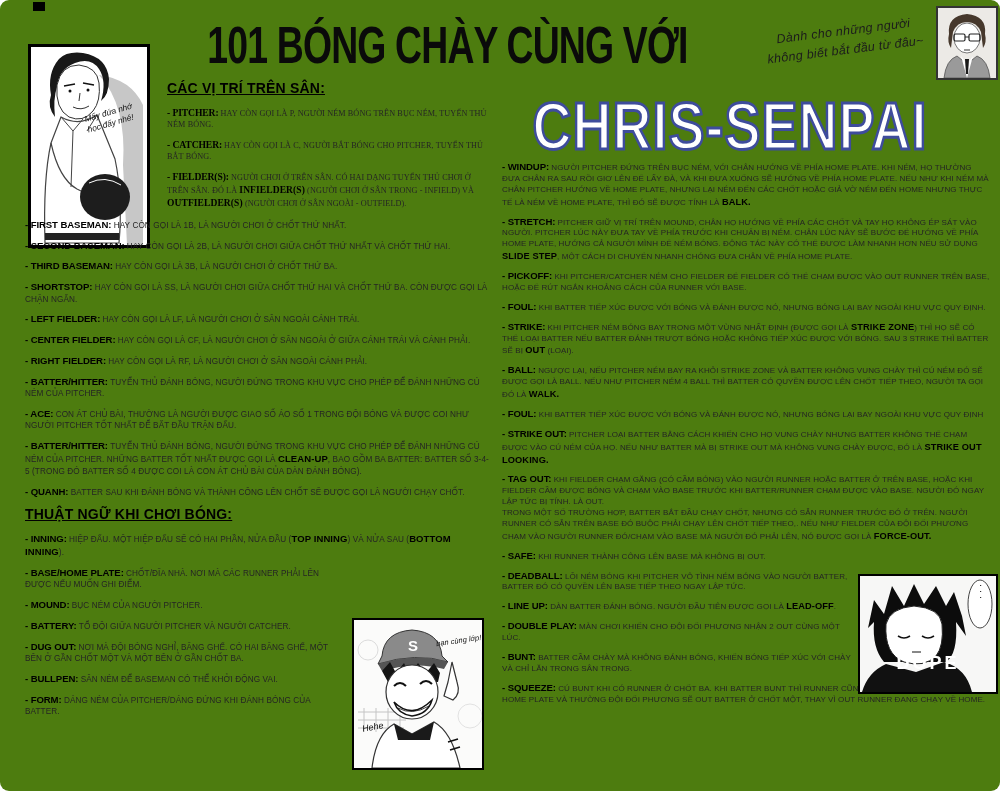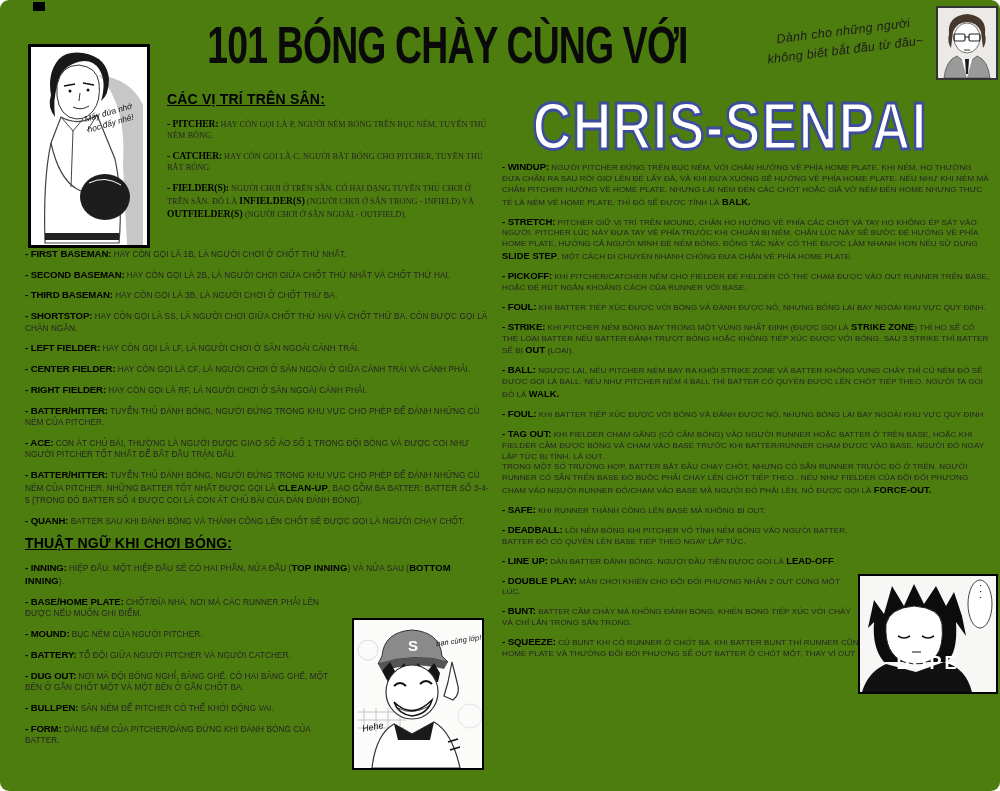--- a/index.html
+++ b/index.html
@@ -14,33 +14,33 @@
   .senpai{position:absolute;left:492px;top:88px;width:476px;text-align:center;}
   .senpai span{display:inline-block;font-size:54px;font-weight:bold;white-space:nowrap;
                color:#fff;-webkit-text-stroke:2.4px #3e4c9c;letter-spacing:1px;
                transform:scale(1,1.22);transform-origin:center top;}
   .tagline{position:absolute;left:722px;top:22px;width:245px;text-align:center;
            font-size:12.5px;font-style:italic;color:#1c1c1c;line-height:1.5;
            transform:rotate(-7deg);letter-spacing:.3px;}
 
   
   .col{position:absolute;}
-  .col-left{left:25px;top:91px;width:466px;}
+  .col-left{left:25px;top:80px;width:466px;}
   .col-right{left:502px;top:160px;width:488px;}
   h2.sec{margin:0 0 10px 0;font-size:14px;font-weight:bold;color:#000;
          text-decoration:underline;letter-spacing:.2px;}
   h2.indent{margin-left:142px;}
   h2.sec2{margin-top:8px;}
   .entry{margin:0 0 7.5px 0;font-size:8.2px;line-height:1.38;white-space:pre-line;}
   .col-right .entry{font-size:8px;line-height:1.36;margin-bottom:6px;}
   .entry .term{font-weight:bold;font-size:9.6px;color:#000;letter-spacing:-.1px;}
   .entry .desc{color:#242424;letter-spacing:.1px;}
   .entry .desc b{color:#000;font-size:1.16em;text-align:center;}
   .entry.indent{margin-left:142px;font-family:Liberation Serif, serif;}
-  .entry.clear{margin-top:26px;}
+  .entry.clear{margin-top:8px;}
   .col-left .entry.narrow{width:320px;}
   .col-right .entry.narrow{width:350px;}
 
   
   .panel{position:absolute;background:#fff;box-sizing:border-box;}
   .panel svg{display:block;width:100%;height:100%;}
   .panel-chris{left:28px;top:44px;width:122px;height:204px;border:3px solid #000;}
   .panel-mini{left:936px;top:6px;width:62px;height:74px;border:2px solid #333;}
   .panel-sawamura{left:352px;top:618px;width:132px;height:152px;border:2px solid #000;}
   .panel-furuya{left:858px;top:574px;width:140px;height:120px;border:2px solid #000;}
@@ -125,35 +125,36 @@
         <p class="entry"><b class="term">- QUANH:</b> <span class="desc">BATTER SAU KHI ĐÁNH BÓNG VÀ THÀNH CÔNG LÊN CHỐT SẼ ĐƯỢC GỌI LÀ NGƯỜI CHẠY CHỐT.</span></p>
       </div>
     <h2 class="sec sec2">THUẬT NGỮ KHI CHƠI BÓNG:</h2>
     <div>
 
     <p class="entry"><b class="term">- INNING:</b> <span class="desc">HIỆP ĐẤU. MỘT HIỆP ĐẤU SẼ CÓ HAI PHẦN, NỬA ĐẦU (<b>TOP INNING</b>) VÀ NỬA SAU (<b>BOTTOM INNING</b>).</span></p>
         <p class="entry narrow"><b class="term">- BASE/HOME PLATE:</b> <span class="desc">CHỐT/ĐĨA NHÀ. NƠI MÀ CÁC RUNNER PHẢI LÊN ĐƯỢC NẾU MUỐN GHI ĐIỂM.</span></p>
         <p class="entry narrow"><b class="term">- MOUND:</b> <span class="desc">BỤC NÉM CỦA NGƯỜI PITCHER.</span></p>
         <p class="entry narrow"><b class="term">- BATTERY:</b> <span class="desc">TỔ ĐỘI GIỮA NGƯỜI PITCHER VÀ NGƯỜI CATCHER.</span></p>
         <p class="entry narrow"><b class="term">- DUG OUT:</b> <span class="desc">NƠI MÀ ĐỘI BÓNG NGHỈ, BĂNG GHẾ. CÓ HAI BĂNG GHẾ, MỘT BÊN Ở GẦN CHỐT MỘT VÀ MỘT BÊN Ở GẦN CHỐT BA.</span></p>
-        <p class="entry narrow"><b class="term">- BULLPEN:</b> <span class="desc">SÂN NÉM ĐỂ PITCHER CÓ THỂ KHỞI ĐỘNG VAI.</span></p>
+        <p class="entry narrow"><b class="term">- BULLPEN:</b> <span class="desc">SÂN NÉM ĐỂ BASEMAN CÓ THỂ KHỞI ĐỘNG VAI.</span></p>
         <p class="entry narrow"><b class="term">- FORM:</b> <span class="desc">DÁNG NÉM CỦA PITCHER/DÁNG ĐỨNG KHI ĐÁNH BÓNG CỦA BATTER.</span></p>
       </div>
   </div>
 
   <div class="col col-right">
     <div>
 
     <p class="entry"><b class="term">- WINDUP:</b> <span class="desc">NGƯỜI PITCHER ĐỨNG TRÊN BỤC NÉM, VỚI CHÂN HƯỚNG VỀ PHÍA HOME PLATE. KHI NÉM, HỌ THƯỜNG ĐƯA CHÂN RA SAU RỒI GIƠ LÊN ĐỂ LẤY ĐÀ, VÀ KHI ĐƯA XUỐNG SẼ HƯỚNG VỀ PHÍA HOME PLATE. NẾU NHƯ KHI NÉM MÀ CHÂN PITCHER HƯỚNG VỀ HOME PLATE, NHƯNG LẠI NÉM ĐẾN CÁC CHỐT HOẶC GIẢ VỜ NÉM ĐẾN HOME NHƯNG THỰC TẾ LÀ NÉM VỀ HOME PLATE, THÌ ĐÓ SẼ ĐƯỢC TÍNH LÀ <b>BALK.</b></span></p>
         <p class="entry"><b class="term">- STRETCH:</b> <span class="desc">PITCHER GIỮ VỊ TRÍ TRÊN MOUND, CHÂN HỌ HƯỚNG VỀ PHÍA CÁC CHỐT VÀ TAY HỌ KHÔNG ÉP SÁT VÀO NGƯỜI. PITCHER LÚC NÀY ĐƯA TAY VỀ PHÍA TRƯỚC KHI CHUẨN BỊ NÉM. CHÂN LÚC NÀY SẼ BƯỚC ĐỂ HƯỚNG VỀ PHÍA HOME PLATE, HƯỚNG CẢ NGƯỜI MÌNH ĐỂ NÉM BÓNG. ĐỘNG TÁC NÀY CÓ THỂ ĐƯỢC LÀM NHANH HƠN NẾU SỬ DỤNG <b>SLIDE STEP</b>, MỘT CÁCH DI CHUYỂN NHANH CHÓNG ĐƯA CHÂN VỀ PHÍA HOME PLATE.</span></p>
         <p class="entry"><b class="term">- PICKOFF:</b> <span class="desc">KHI PITCHER/CATCHER NÉM CHO FIELDER ĐỂ FIELDER CÓ THỂ CHẠM ĐƯỢC VÀO OUT RUNNER TRÊN BASE, HOẶC ĐỂ RÚT NGẮN KHOẢNG CÁCH CỦA RUNNER VỚI BASE.</span></p>
         <p class="entry"><b class="term">- FOUL:</b> <span class="desc">KHI BATTER TIẾP XÚC ĐƯỢC VỚI BÓNG VÀ ĐÁNH ĐƯỢC NÓ, NHƯNG BÓNG LẠI BAY NGOÀI KHU VỰC QUY ĐỊNH.</span></p>
         <p class="entry"><b class="term">- STRIKE:</b> <span class="desc">KHI PITCHER NÉM BÓNG BAY TRONG MỘT VÙNG NHẤT ĐỊNH (ĐƯỢC GỌI LÀ <b>STRIKE ZONE</b>) THÌ HỌ SẼ CÓ THỂ LOẠI BATTER NẾU BATTER ĐÁNH TRƯỢT BÓNG HOẶC KHÔNG TIẾP XÚC ĐƯỢC VỚI BÓNG. SAU 3 STRIKE THÌ BATTER SẼ BỊ <b>OUT</b> (LOẠI).</span></p>
         <p class="entry"><b class="term">- BALL:</b> <span class="desc">NGƯỢC LẠI, NẾU PITCHER NÉM BAY RA KHỎI STRIKE ZONE VÀ BATTER KHÔNG VUNG CHÀY THÌ CÚ NÉM ĐÓ SẼ ĐƯỢC GỌI LÀ BALL. NẾU NHƯ PITCHER NÉM 4 BALL THÌ BATTER CÓ QUYỀN ĐƯỢC LÊN CHỐT TIẾP THEO, NGƯỜI TA GỌI ĐÓ LÀ <b>WALK.</b></span></p>
         <p class="entry"><b class="term">- FOUL:</b> <span class="desc">KHI BATTER TIẾP XÚC ĐƯỢC VỚI BÓNG VÀ ĐÁNH ĐƯỢC NÓ, NHƯNG BÓNG LẠI BAY NGOÀI KHU VỰC QUY ĐỊNH</span></p>
+        <p class="entry"><b class="term">- STRIKE OUT:</b> <span class="desc">PITCHER LOẠI BATTER BẰNG CÁCH KHIẾN CHO HỌ VUNG CHÀY NHƯNG BATTER KHÔNG THỂ CHẠM ĐƯỢC VÀO CÚ NÉM CỦA HỌ. NẾU NHƯ BATTER MÀ BỊ STRIKE OUT MÀ KHÔNG VUNG CHÀY ĐƯỢC, ĐÓ LÀ <b>STRIKE OUT LOOKING.</b></span></p>
         <p class="entry"><b class="term">- TAG OUT:</b> <span class="desc">KHI FIELDER CHẠM GĂNG (CÓ CẦM BÓNG) VÀO NGƯỜI RUNNER HOẶC BATTER Ở TRÊN BASE, HOẶC KHI FIELDER CẦM ĐƯỢC BÓNG VÀ CHẠM VÀO BASE TRƯỚC KHI BATTER/RUNNER CHẠM ĐƯỢC VÀO BASE. NGƯỜI ĐÓ NGAY LẬP TỨC BỊ TÍNH. LÀ OUT.
 TRONG MỘT SỐ TRƯỜNG HỢP, BATTER BẮT ĐẦU CHẠY CHỐT, NHƯNG CÓ SẴN RUNNER TRƯỚC ĐÓ Ở TRÊN. NGƯỜI RUNNER CÓ SẴN TRÊN BASE ĐÓ BUỘC PHẢI CHẠY LÊN CHỐT TIẾP THEO,. NẾU NHƯ FIELDER CỦA ĐỘI ĐỐI PHƯƠNG CHẠM VÀO NGƯỜI RUNNER ĐÓ/CHẠM VÀO BASE MÀ NGƯỜI ĐÓ PHẢI LÊN, NÓ ĐƯỢC GỌI LÀ <b>FORCE-OUT.</b></span></p>
         <p class="entry narrow"><b class="term">- SAFE:</b> <span class="desc">KHI RUNNER THÀNH CÔNG LÊN BASE MÀ KHÔNG BỊ OUT.</span></p>
         <p class="entry narrow"><b class="term">- DEADBALL:</b> <span class="desc">LỖI NÉM BÓNG KHI PITCHER VÔ TÌNH NÉM BÓNG VÀO NGƯỜI BATTER, BATTER ĐÓ CÓ QUYỀN LÊN BASE TIẾP THEO NGAY LẬP TỨC.</span></p>
         <p class="entry narrow"><b class="term">- LINE UP:</b> <span class="desc">DÀN BATTER ĐÁNH BÓNG. NGƯỜI ĐẦU TIÊN ĐƯỢC GỌI LÀ <b>LEAD-OFF</b>.</span></p>
         <p class="entry narrow"><b class="term">- DOUBLE PLAY:</b> <span class="desc">MÀN CHƠI KHIẾN CHO ĐỘI ĐỐI PHƯƠNG NHẬN 2 OUT CÙNG MỘT LÚC.</span></p>
         <p class="entry narrow"><b class="term">- BUNT:</b> <span class="desc">BATTER CẦM CHÀY MÀ KHÔNG ĐÁNH BÓNG, KHIẾN BÓNG TIẾP XÚC VỚI CHÀY VÀ CHỈ LĂN TRONG SÂN TRONG.</span></p>
         <p class="entry"><b class="term">- SQUEEZE:</b> <span class="desc">CÚ BUNT KHI CÓ RUNNER Ở CHỐT BA. KHI BATTER BUNT THÌ RUNNER CŨNG NHANH CHÓNG DI CHUYỂN VỀ HOME PLATE VÀ THƯỜNG ĐỘI ĐỐI PHƯƠNG SẼ OUT BATTER Ở CHỐT MỘT, THAY VÌ OUT RUNNER ĐANG CHẠY VỀ HOME.</span></p>
       </div>
   </div>

